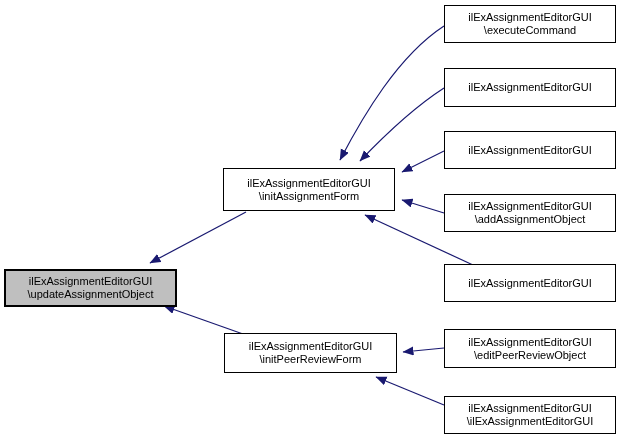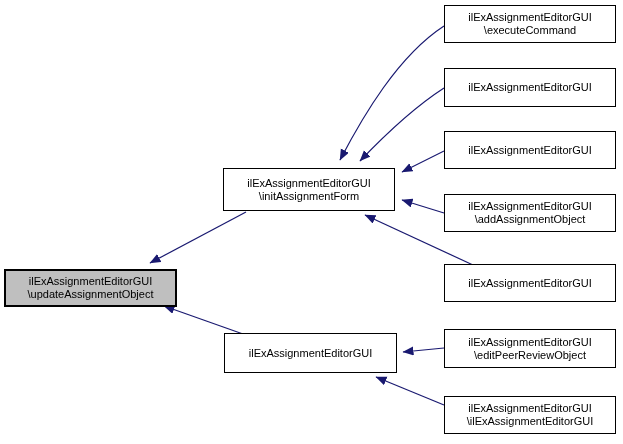--- a/index.html
+++ b/index.html
@@ -73,20 +73,21 @@
       <div class="node highlighted" style="left: 4px; top: 269px; width: 173px; height: 38px;">
         <div class="lbl">ilExAssignmentEditorGUI</div>
         <div class="lbl">\updateAssignmentObject</div>
       </div>
       <div class="node" style="left: 223px; top: 168px; width: 172px; height: 43px;">
         <div class="lbl">ilExAssignmentEditorGUI</div>
         <div class="lbl">\initAssignmentForm</div>
       </div>
       <div class="node" style="left: 224px; top: 333px; width: 173px; height: 40px;">
         <div class="lbl">ilExAssignmentEditorGUI</div>
+        <div class="lbl">\initPeerReviewForm</div>
       </div>
       <div class="node" style="left: 444px; top: 5px; width: 172px; height: 38px;">
         <div class="lbl">ilExAssignmentEditorGUI</div>
         <div class="lbl">\executeCommand</div>
       </div>
       <div class="node" style="left: 444px; top: 68px; width: 172px; height: 39px;">
         <div class="lbl">ilExAssignmentEditorGUI</div>
       </div>
       <div class="node" style="left: 444px; top: 131px; width: 172px; height: 38px;">
         <div class="lbl">ilExAssignmentEditorGUI</div>

